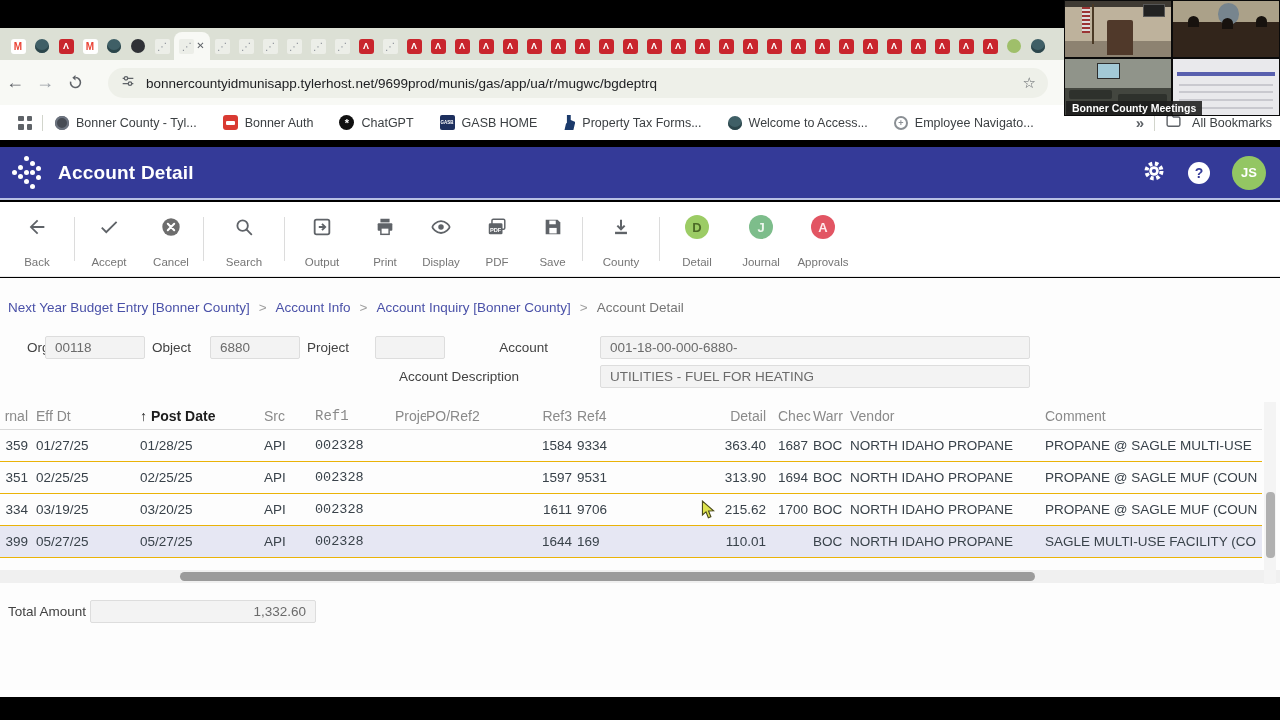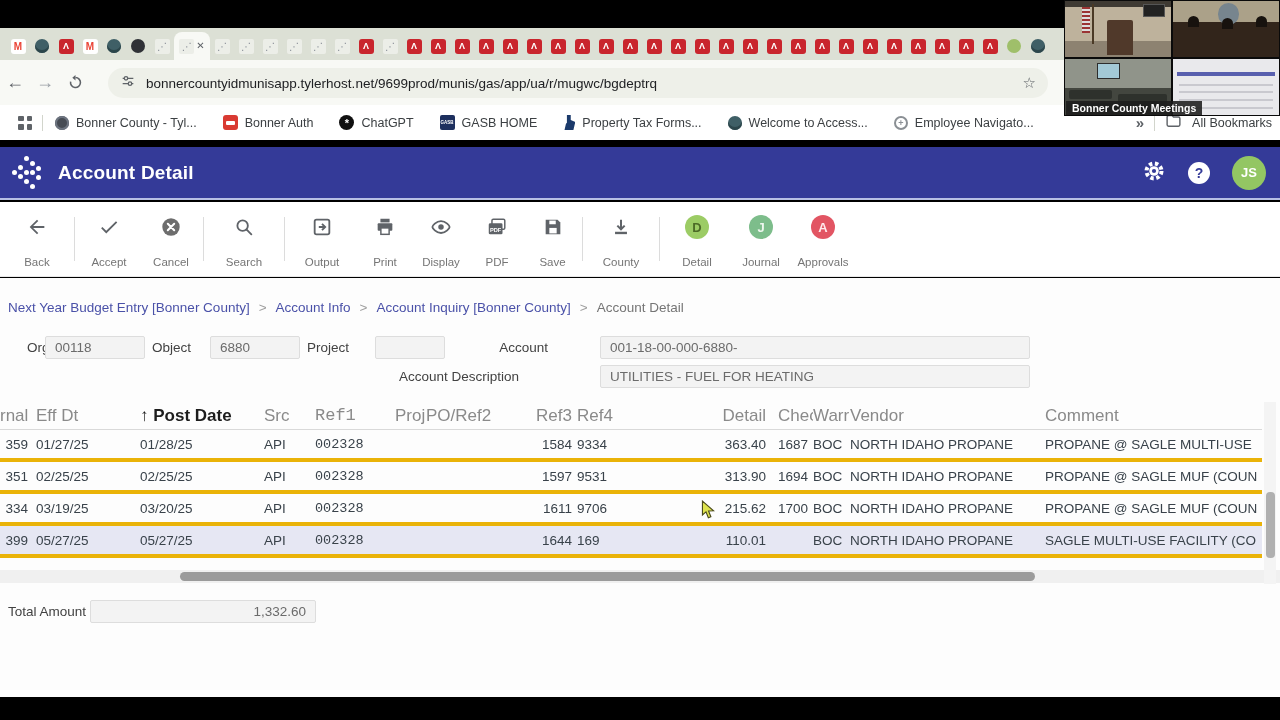--- a/index.html
+++ b/index.html
@@ -66,24 +66,24 @@
   .crumb { color:#4a51a8; }
   .crumb.current { color:#757575; }
   .crumb-sep { color:#9e9e9e; }
 
   .fld-label { position:absolute; font-size:13.5px; color:#424242; white-space:nowrap; }
   .fld-input { position:absolute; height:23px; background:#f3f3f3; border:1px solid #ddd; border-radius:2px;
                font-family:"Liberation Sans", sans-serif; font-size:13.5px; color:#6b6b6b; padding:0 9px; }
 
   
   .grid { position:absolute; left:0; top:124px; width:1262px; }
-  .grow { display:flex; align-items:center; height:32px; border-bottom:4px solid #eab308; }
+  .grow { display:flex; align-items:center; height:32px; border-bottom:1px solid #eab308; }
   .grow.head { height:28px; border-bottom:1px solid #d9d9d9; }
   .gc { flex:0 0 auto; white-space:nowrap; overflow:hidden; font-size:13.5px; color:#39424a; }
-  .grow.head .gc { font-size:17px; color:#8a8a8a; }
+  .grow.head .gc { font-size:14px; color:#8a8a8a; }
   .grow.head .gc.sorted { color:#1d1d1d; font-weight:bold; }
   .grow.selected { background:#e6e7f3; }
   .c0 { width:36px; text-align:right; padding-right:8px; }
   .c1 { width:104px; } .c2 { width:124px; } .c3 { width:51px; } .c4 { width:80px;font-family:Liberation Mono, monospace; }
   .c5 { width:31px; } .c6 { width:74px; }
   .c7 { width:72px; text-align:right; }
   .c8 { width:44px; padding-left:5px; }
   .c9 { width:150px; text-align:right; }
   .c10 { width:47px; padding-left:12px; } .c11 { width:37px; } .c12 { width:195px; } .c13 { width:217px; }
 

